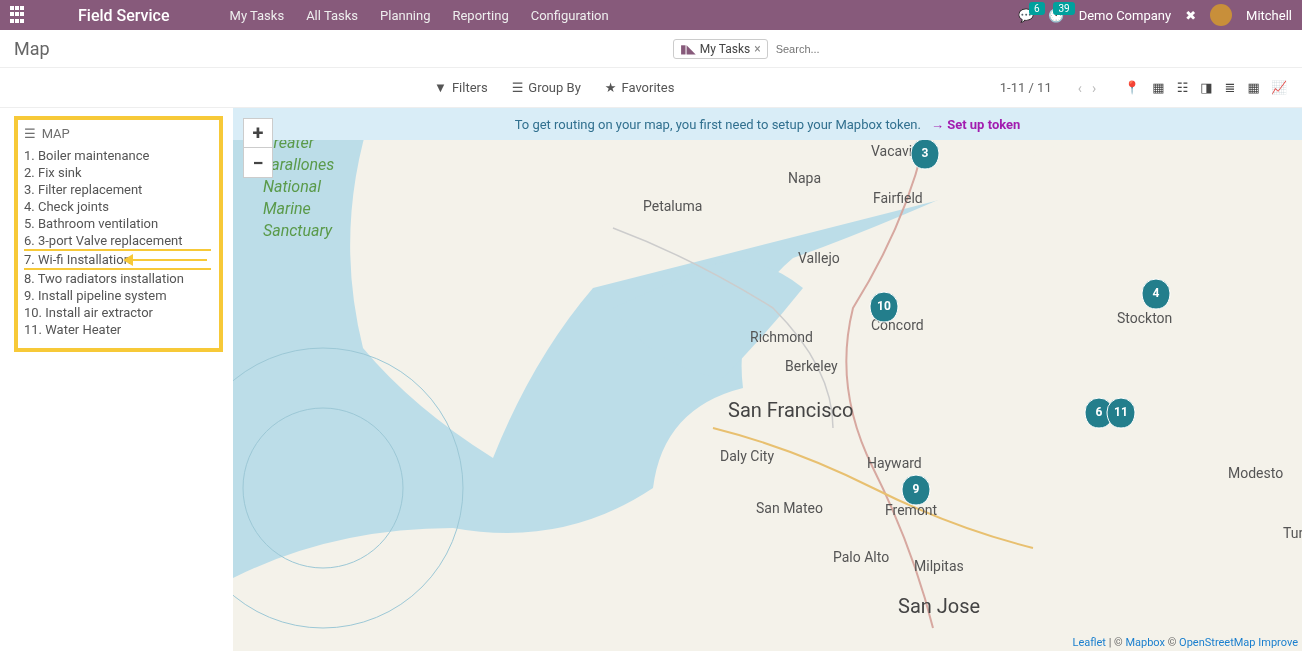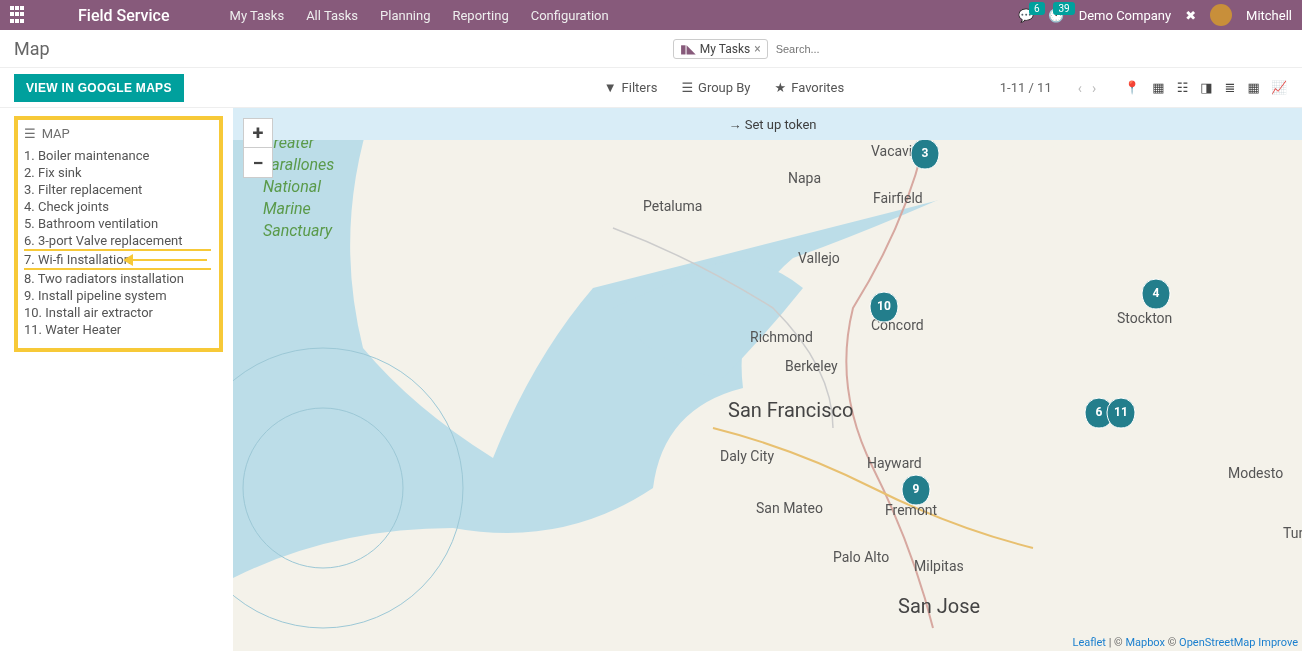--- a/index.html
+++ b/index.html
@@ -33,21 +33,21 @@
 .view-icon.active { color: #000; }
 .main { display: flex; height: 543px; }
 .side { width: 233px; padding: 8px 10px 0 14px; }
 .side-box { border: 4px solid #f7c938; padding: 6px 8px 10px 6px; }
 .map-heading { display: flex; align-items: center; gap: 6px; font-size: 13px; color: #6f6f6f; margin-bottom: 6px; }
 .task-list { list-style: none; }
 .task-list li { font-size: 13px; color: #555; padding: 1px 0; cursor: pointer; }
 .task-list li.hilite { border-top: 2px solid #f7c938; border-bottom: 2px solid #f7c938; }
 .map-area { flex: 1; position: relative; background: #bcdde8; }
 .map-banner { position: absolute; top: 0; left: 0; right: 0; height: 32px; background: #d9edf7; display: flex; align-items: center; justify-content: center; font-size: 13px; color: #31708f; z-index: 5; }
-.map-banner a { color: #404040; margin-left: 10px; cursor: pointer; }
+.map-banner a { color: #a21caf; margin-left: 10px; cursor: pointer; font-weight: bold; }
 .zoom-controls { position: absolute; top: 10px; left: 10px; z-index: 6; display: flex; flex-direction: column; }
 .zoom-btn { width: 30px; height: 30px; background: #fff; border: 1px solid #ccc; font-size: 20px; font-weight: 700; color: #444; cursor: pointer; display: flex; align-items: center; justify-content: center; }
 .zoom-btn + .zoom-btn { border-top: none; }
 .map-svg { width: 100%; height: 100%; }
 .pin { cursor: pointer; }
 .pin-body { fill: #237e8c; stroke: #fff; stroke-width: 1; }
 .pin-text { fill: #fff; font-size: 12px; font-weight: 700; text-anchor: middle; }
 .city-label { fill: #555; font-size: 14px; }
 .city-label.big { font-size: 20px; fill: #444; }
 .park-label { fill: #5a9a4a; font-style: italic; font-size: 16px; }
@@ -101,21 +101,20 @@
     <div class="chip">
       <span class="funnel">▮◣</span>
       <span>My Tasks</span>
       <span class="x">×</span>
     </div>
     <input class="search-input" placeholder="Search..." style="">
   </div>
 </div>
 
 <div class="toolbar-row">
-  <button class="btn-teal">VIEW IN GOOGLE MAPS</button>
   <div class="center-controls">
     <div class="control">
         <span>▼</span>
         <span>Filters</span>
       </div>
     <div class="control">
         <span>☰</span>
         <span>Group By</span>
       </div>
     <div class="control">
@@ -157,20 +156,21 @@
           <li>8. Two radiators installation</li>
           <li>9. Install pipeline system</li>
           <li>10. Install air extractor</li>
           <li>11. Water Heater</li>
         </ol>
     </div>
   </div>
 
   <div class="map-area">
     <div class="map-banner">
+      <span>To get routing on your map, you first need to setup your Mapbox token.</span>
       <a>→ <span>Set up token</span></a>
     </div>
     <div class="zoom-controls">
       <div class="zoom-btn">+</div>
       <div class="zoom-btn">−</div>
     </div>
 
     <svg class="map-svg" viewBox="0 0 1069 543">
 
       <rect x="0" y="0" width="1069" height="543" fill="#bcdde8"></rect>

